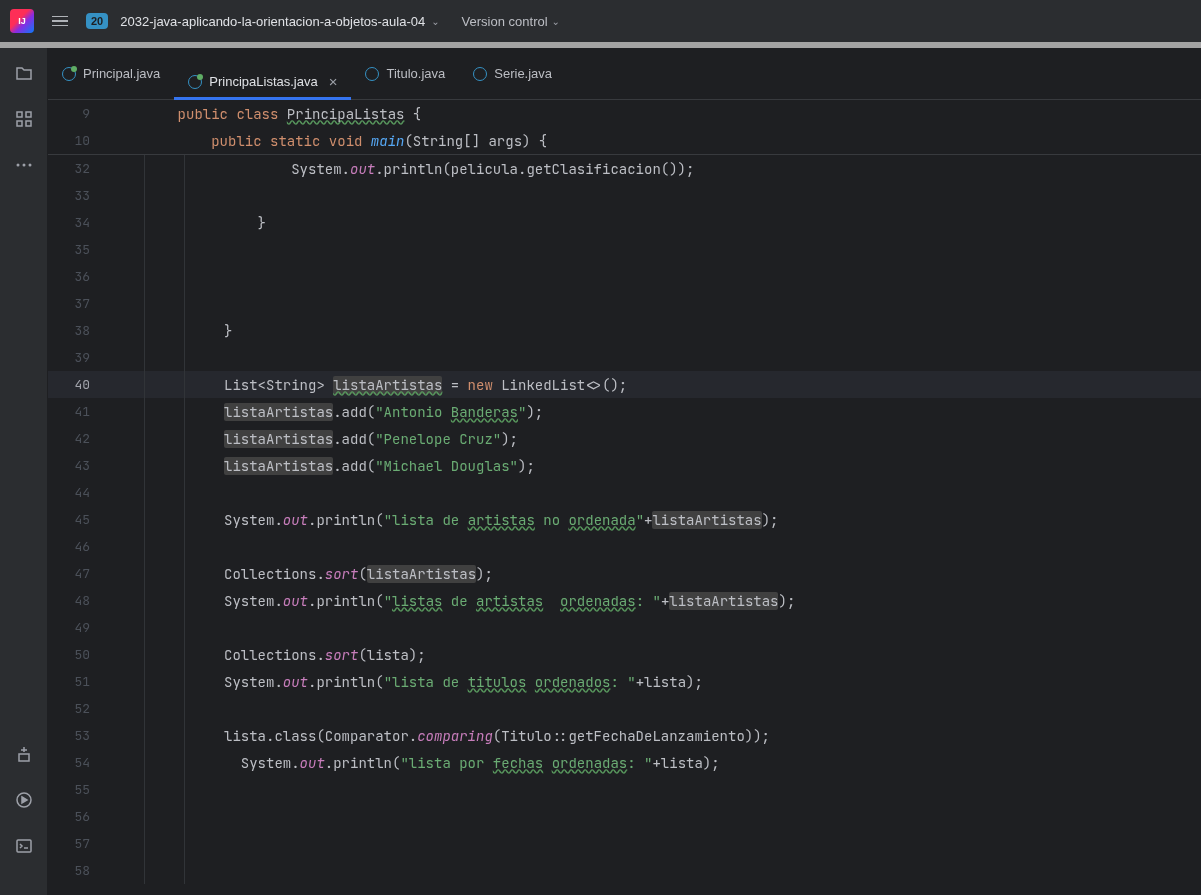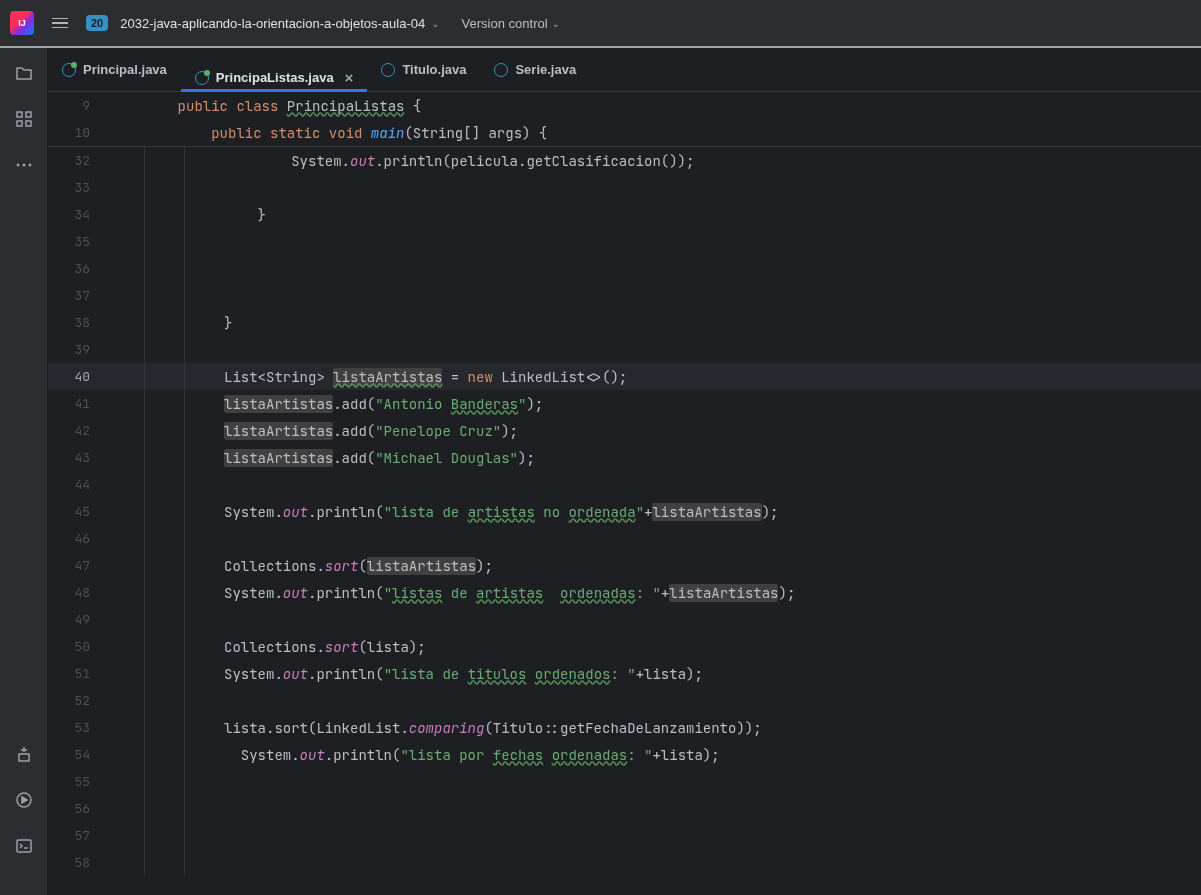--- a/index.html
+++ b/index.html
@@ -13,21 +13,21 @@
       display: flex;
       flex-direction: column;
     }
     .titlebar {
       height: 48px;
       background: #2b2d30;
       display: flex;
       align-items: center;
       padding: 0 10px;
       gap: 12px;
-      border-bottom: 2px solid #a3a3a3;
+      border-bottom: 6px solid #a3a3a3;
     }
     .app-logo {
       width: 24px; height: 24px;
       background: linear-gradient(135deg, #fe2e57 0%, #fe2e57 40%, #8a2be2 60%, #087cfa 100%);
       border-radius: 4px;
       display:flex;align-items:center;justify-content:center;
       font-size:9px;font-weight:bold;color:#fff;
     }
     .hamburger-icon { display:flex;flex-direction:column;gap:3px;cursor:pointer;padding:6px; }
     .hamburger-icon span { width:16px;height:1.5px;background:#b0b3b8; }
@@ -40,23 +40,22 @@
     .vcs { color:#bcbec4;font-size:13px;display:flex;align-items:center;gap:4px;margin-left:10px; }
     .main-area { flex:1;display:flex;overflow:hidden; }
     .left-rail {
       width:48px;background:#2b2d30;display:flex;flex-direction:column;
       align-items:center;padding-top:14px;gap:24px;border-right:1px solid #1e1f22;
     }
     .rail-icon { color:#9da0a8;cursor:pointer;width:22px;height:22px;display:flex;align-items:center;justify-content:center; }
     .rail-spacer { flex:1; }
     .editor-zone { flex:1;display:flex;flex-direction:column;overflow:hidden; }
     .tabs {
-      height:44px;background:#1e1f22;display:flex;align-items:stretch;
+      height:52px;background:#1e1f22;display:flex;align-items:stretch;
       border-bottom:1px solid #383a3e;
-      font-weight:bold;
     }
     .tab {
       display:flex;align-items:center;gap:7px;padding:0 14px;font-size:13px;
       color:#bcbec4;cursor:pointer;position:relative;
     }
     .tab.active { color:#dfe1e5;margin-top:16px; }
     .tab.active::after {
       content:'';position:absolute;bottom:-1px;left:0;right:0;height:3px;background:#3574f0;
     }
     .tab-icon { width:14px;height:14px;border-radius:50%;border:1.5px solid #3591c4;position:relative; }
@@ -372,21 +371,21 @@
           </div>
           <div class="code"><span></span></div>
         </div>
         <div class="code-line">
           <div class="gutter">53</div>
           <div class="fold-col"></div>
           <div class="indent-guides">
             <div class="ig"></div>
             <div class="ig"></div>
           </div>
-          <div class="code"><span>lista.sort(LinkedList.</span><span class="fld">comparing</span><span>(Titulo::getFechaDeLanzamiento));</span></div>
+          <div class="code"><span>lista.class(Comparator.</span><span class="fld">comparing</span><span>(Titulo::getFechaDeLanzamiento));</span></div>
         </div>
         <div class="code-line">
           <div class="gutter">54</div>
           <div class="fold-col"></div>
           <div class="indent-guides">
             <div class="ig"></div>
             <div class="ig"></div>
           </div>
           <div class="code"><span>  System.</span><span class="fld">out</span><span>.println(</span><span class="st">"lista por </span><span class="st typo">fechas</span><span class="st"> </span><span class="st typo">ordenadas</span><span class="st">: "</span><span>+lista);</span></div>
         </div>

